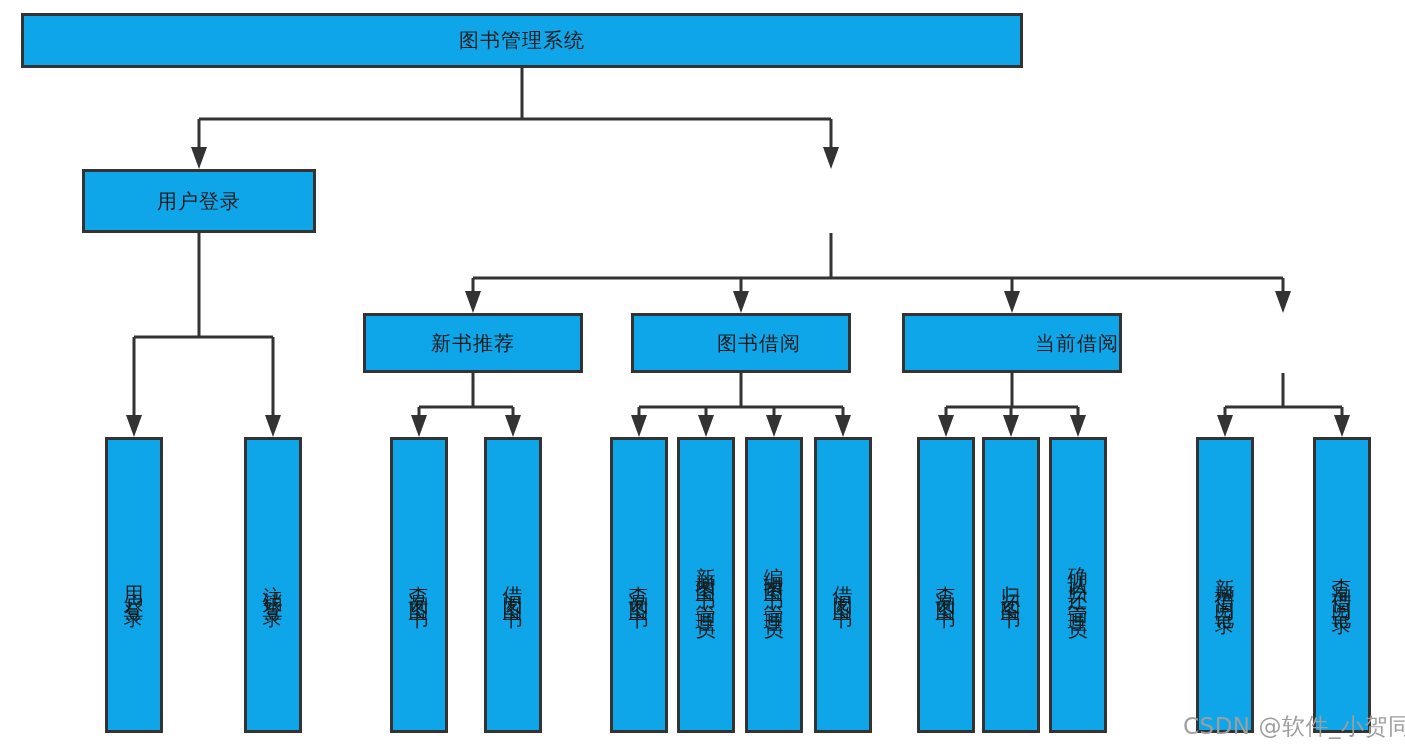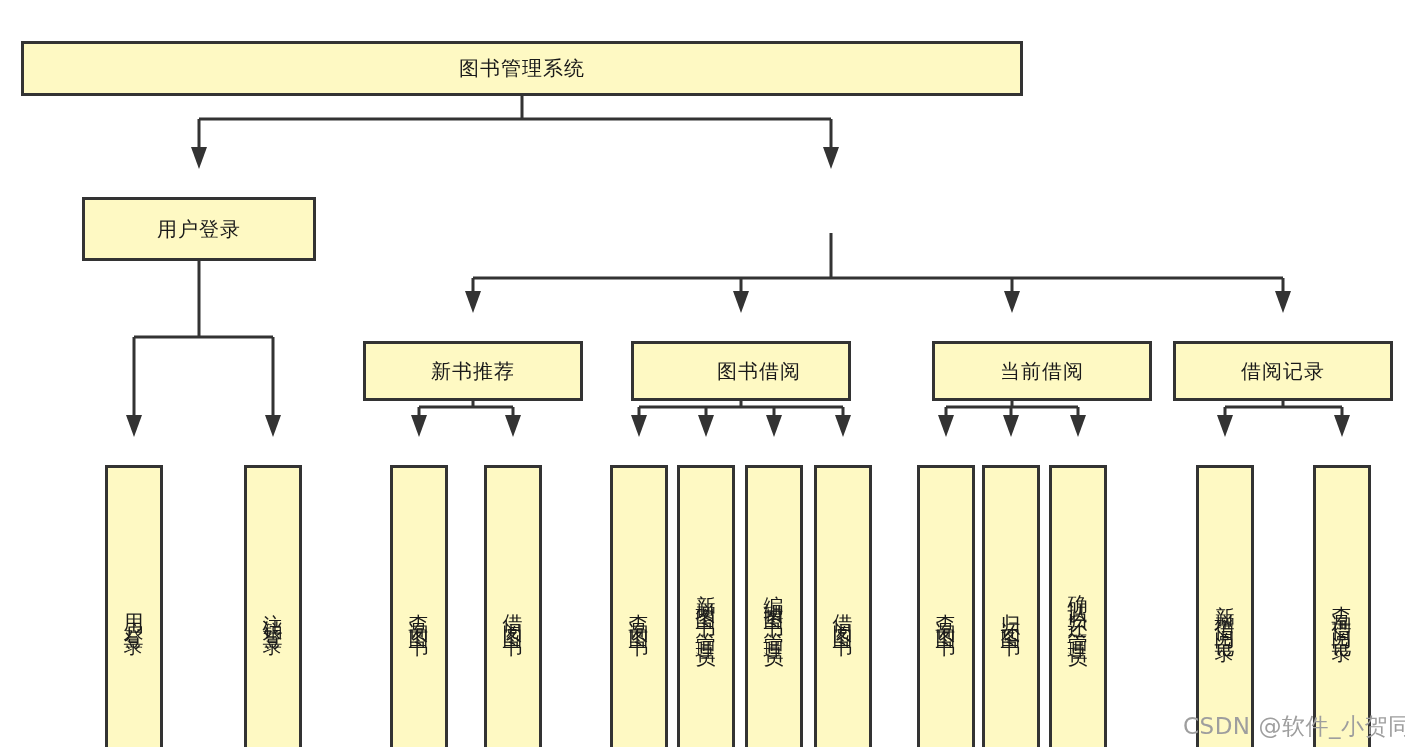--- a/index.html
+++ b/index.html
@@ -17,26 +17,25 @@
   }
   #connectors {
     position: absolute;
     left: 0; top: 0;
     width: 1405px; height: 747px;
   }
   .box {
     position: absolute;
     box-sizing: border-box;
     border: 3px solid #333333;
-    background: #fef9c3;
+    background: #0ea5e9;
     display: flex;
     align-items: center;
     justify-content: center;
     color: #1a1a1a;
-    margin-top: 28px;
   }
   .root  { left: 21px;  top: 13px;  width: 1002px; height: 55px; }
   .lvl2  { top: 169px; height: 64px; }
   .lvl3  { top: 313px; width: 220px; height: 60px; }
   .leaf  { top: 437px; width: 58px;  height: 296px; }
   .htext {
     font-size: 20px;
     letter-spacing: 1px;
     white-space: nowrap;
   }
@@ -109,25 +108,22 @@
   <div class="box lvl2" style="left:82px; width:234px;">
     <span class="htext">用户登录</span>
   </div>
 
   <div class="box lvl3" style="left:363px;">
     <span class="htext">新书推荐</span>
   </div>
   <div class="box lvl3" style="left:631px;padding-left:36px;">
     <span class="htext">图书借阅</span>
   </div>
-  <div class="box lvl3" style="left:932px;">
+  <div class="box lvl3" style="left:902px;justify-content:flex-end;">
     <span class="htext">当前借阅</span>
-  </div>
-  <div class="box lvl3" style="left:1173px;">
-    <span class="htext">借阅记录</span>
   </div>
 
   <div class="box leaf" style="left:105px;">
     <span class="vtext">用户登录</span>
   </div>
   <div class="box leaf" style="left:244px;">
     <span class="vtext">注销登录</span>
   </div>
 
   <div class="box leaf" style="left:390px;">

